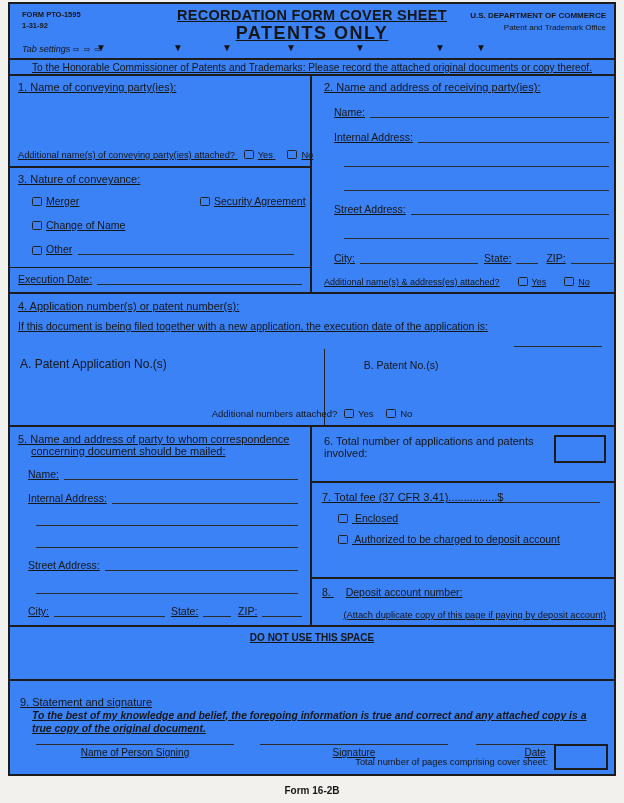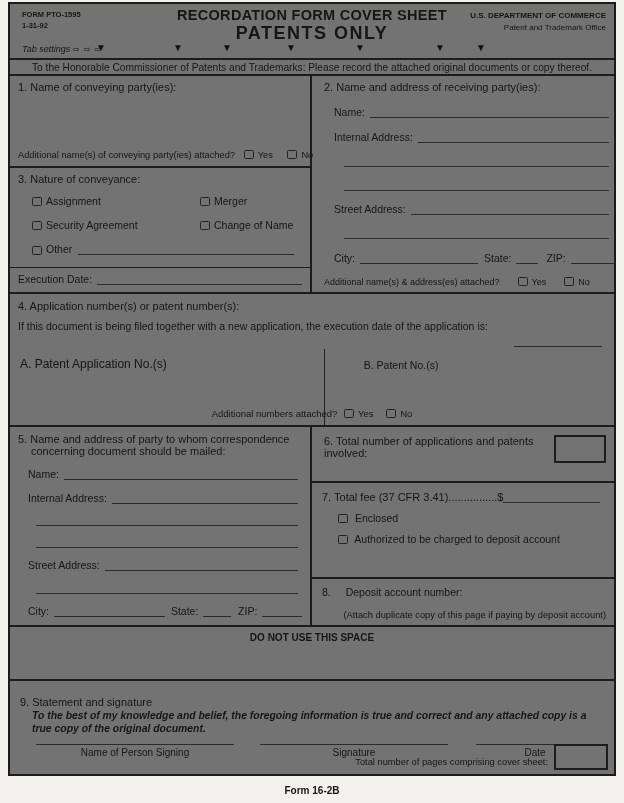--- a/index.html
+++ b/index.html
@@ -5,22 +5,22 @@
   * { margin:0; padding:0; box-sizing:border-box; }
   html,body { background:#e9e8e4; }
   .page {
     position:relative; width:624px; height:803px;
     background:#f2f1ed; color:#161616;
     font-family:"Liberation Sans","DejaVu Sans",sans-serif;
     overflow:hidden;
   }
   .form {
     position:absolute; left:8px; top:2px; width:608px; height:774px;
-    border:2px solid #1c1c1c; background:#737373;
-    display:flex; flex-direction:column;
+    border:2px solid #1c1c1c; background:#3b82f6;
+    display:flex; flex-direction:column;text-decoration:underline;
   }
   
   .hdr { position:relative; height:54px; }
   .hdr-left { position:absolute; left:12px; top:5px; font-size:7.5px; line-height:1.5; font-weight:bold; }
   .hdr-center { text-align:center; padding-top:3px; }
   .hdr-title { font-size:14.5px; font-weight:bold; letter-spacing:.3px; }
   .hdr-sub { font-size:18px; font-weight:bold; letter-spacing:1.5px; line-height:1; margin-top:1px; }
   .hdr-right { position:absolute; right:8px; top:6px; text-align:right; font-size:8px; line-height:1.5; }
   .hdr-right .b { font-weight:bold; }
   .tabrow { position:absolute; left:0; right:0; bottom:1px; height:13px; font-size:9px; }
@@ -140,21 +140,20 @@
             <span>Additional name(s) of conveying party(ies) attached?</span>
             <span class="cbpair" style="margin-left:6px"><span class="cb"></span><span>Yes</span></span>
             <span class="cbpair" style="margin-left:12px"><span class="cb"></span><span>No</span></span>
           </div>
         </div>
 
         <div class="sec3">
           <div class="sec3-body">
             <div class="sec-title">3. Nature of conveyance:</div>
             <div class="opt-grid">
-              <span class="cbpair"><span class="cb"></span><span>Assignment</span></span>
               <span class="cbpair"><span class="cb"></span><span>Merger</span></span>
               <span class="cbpair"><span class="cb"></span><span>Security Agreement</span></span>
               <span class="cbpair"><span class="cb"></span><span>Change of Name</span></span>
             </div>
             <div class="other-row">
               <span class="cb"></span>
               <span>Other</span>
               <span class="bl grow" style="margin-left:6px"></span>
             </div>
           </div>

